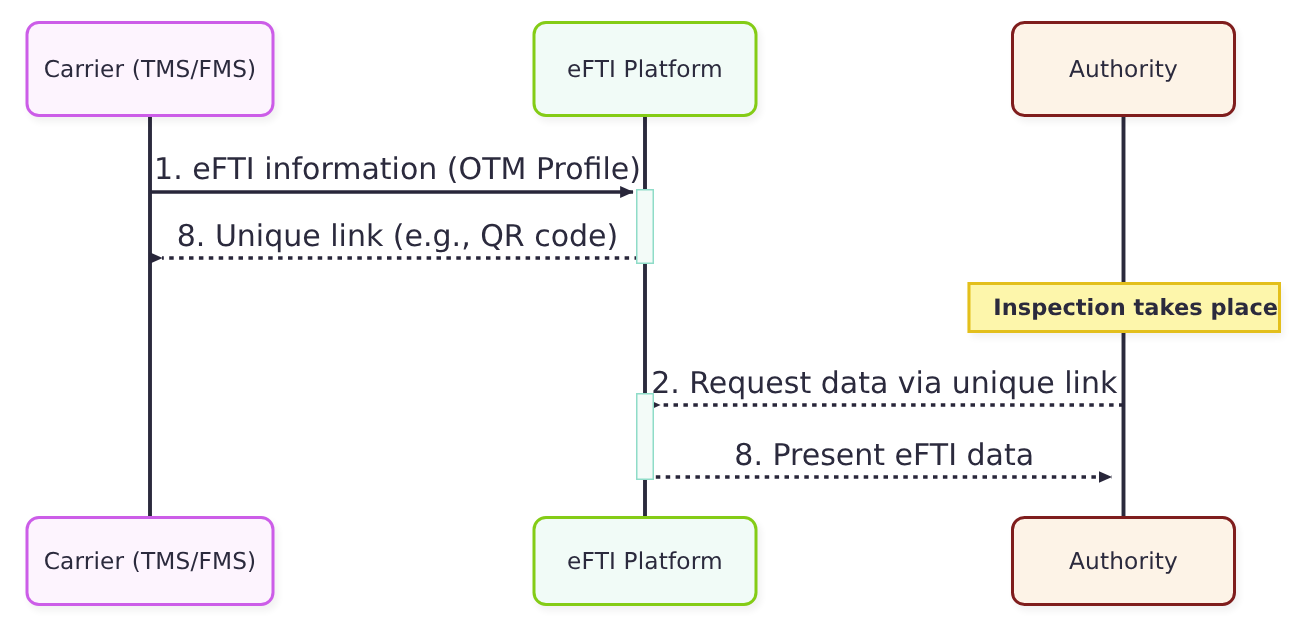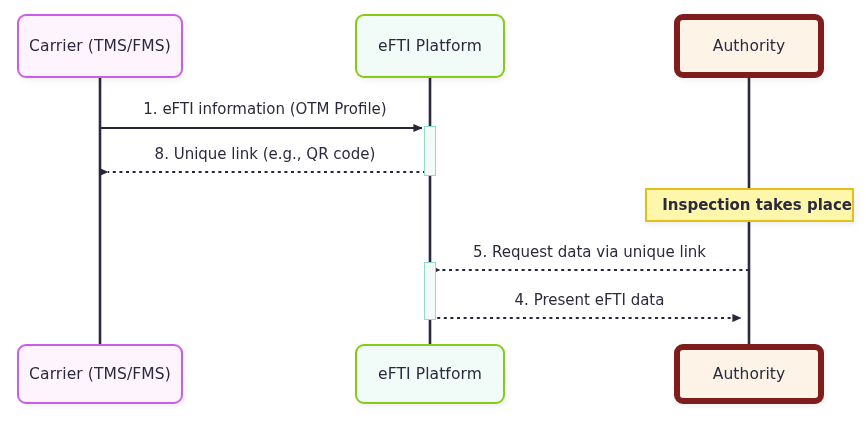--- a/index.html
+++ b/index.html
@@ -41,27 +41,27 @@
   }
   .p-carrier {
     border: 2px solid #cc5de8;
     background: #fdf4fe;
   }
   .p-platform {
     border: 2px solid #84cc16;
     background: #f1fbf7;
   }
   .p-authority {
-    border: 6px solid #7f1d1d;
+    border: 2px solid #7f1d1d;
     background: #fdf3e7;
     text-align: right;
   }
   .msg-label {
     position: absolute;
-    font-size: 15px;
+    font-size: 20px;
     color: #2b2a3d;
     text-align: center;
     white-space: nowrap;
     z-index: 5;
   }
   .note-box {
     position: absolute;
     box-sizing: border-box;
     border: 2px solid #e3bf1c;
     background: #fdf6ab;
@@ -128,20 +128,20 @@
   </div>
   <div class="participant-box p-platform" style="left:355px; top:344px; width:150px; height:60px;">
     <span>eFTI Platform</span>
   </div>
   <div class="participant-box p-authority" style="left:674px; top:344px; width:150px; height:60px;">
     <span>Authority</span>
   </div>
 
   <div class="msg-label" style="left:100px; top:100px; width:330px;">1. eFTI information (OTM Profile)</div>
   <div class="msg-label" style="left:100px; top:145px; width:330px;">8. Unique link (e.g., QR code)</div>
-  <div class="msg-label" style="left:430px; top:243px; width:319px;">5. Request data via unique link</div>
-  <div class="msg-label" style="left:430px; top:291px; width:319px;">4. Present eFTI data</div>
+  <div class="msg-label" style="left:430px; top:243px; width:319px;">2. Request data via unique link</div>
+  <div class="msg-label" style="left:430px; top:291px; width:319px;">8. Present eFTI data</div>
 
   <div class="note-box" style="left:645px; top:188px; width:209px; height:34px;">
     <span>Inspection takes place</span>
   </div>
 
 </div>
 
 </body></html>

